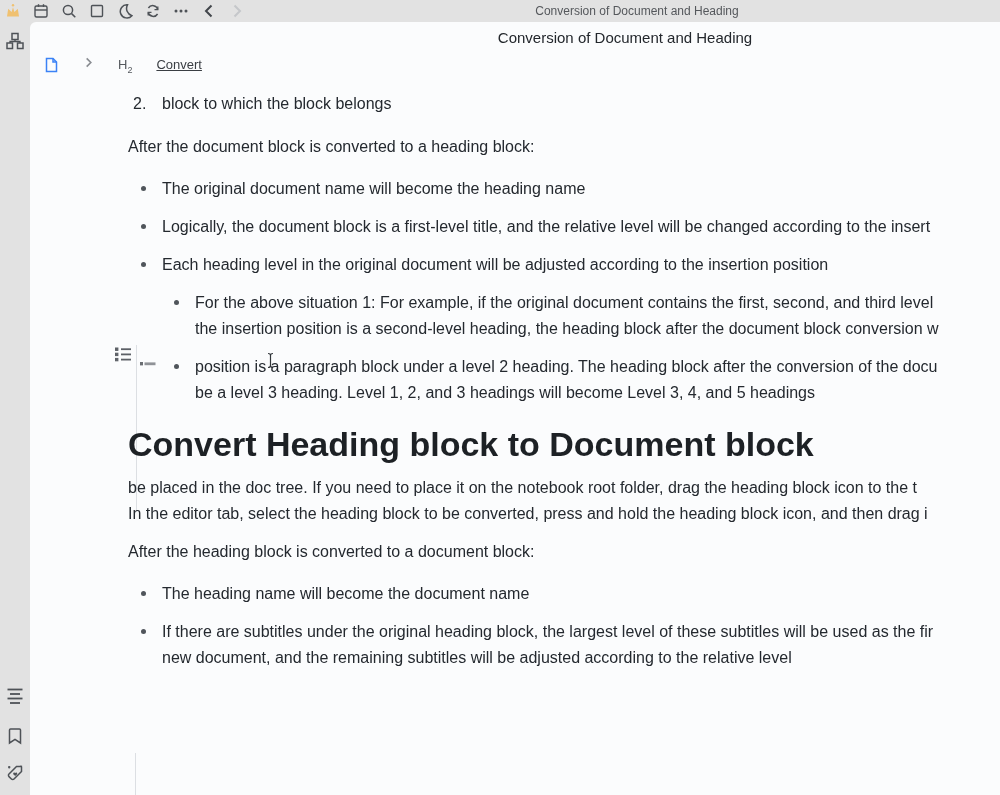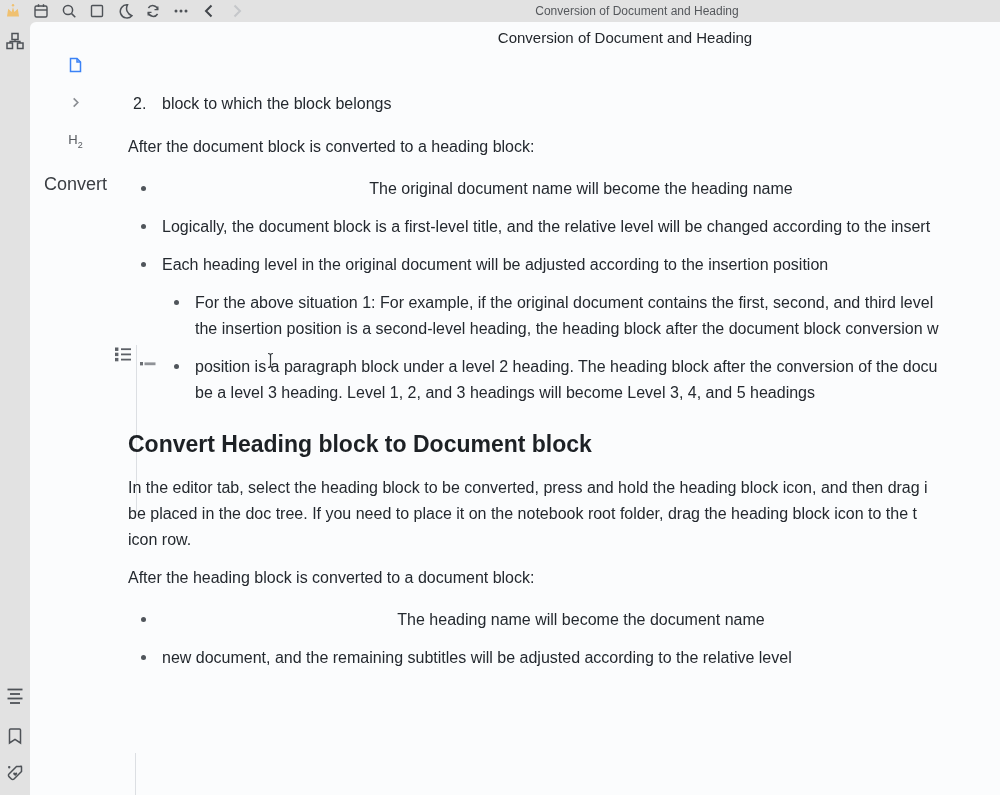--- a/index.html
+++ b/index.html
@@ -19,40 +19,40 @@
   
   .dock { position:absolute; top:22px; left:0; width:30px; height:773px; background:#e2e2e2; z-index:4; }
   .dock-icon { position:absolute; left:6px; width:18px; height:18px; color:#4e5257; cursor:pointer; }
   .dock-icon svg { width:18px; height:18px; display:block; }
   
   .content { position:absolute; top:22px; left:30px; width:970px; height:773px;
              background:#fbfcfd; border-top-left-radius:6px; overflow:hidden; z-index:3; }
   .tabtitle { position:absolute; top:7px; left:595px; transform:translateX(-50%);
               font-size:15px; color:#23272c; white-space:nowrap; cursor:pointer; }
   .breadcrumb { position:absolute; top:35px; left:14px; height:20px;
-                display:flex; align-items:center; gap:24px; font-size:13px; color:#45494e;flex-direction:column; }
+                display:flex; gap:24px; font-size:13px; color:#45494e; }
   .breadcrumb svg { display:block; }
   .crumb-tag { color:#55595e; cursor:pointer; }
   .crumb-tag sub { font-size:9px; }
-  .crumb-label { color:#3a3e43; font-size:18px; cursor:pointer; }
+  .crumb-label { color:#3a3e43; font-size:13px; cursor:pointer;text-decoration:underline; }
   
   .doc { position:absolute; top:57px; left:0; width:970px; padding-left:98px;
          font-size:16px; line-height:26px; color:#24292f; }
   .t { white-space:nowrap; height:26px; }
   .li  { position:relative; padding-left:34px; }
   .li .dot { position:absolute; left:13px; top:10px; width:5px; height:5px;
              border-radius:50%; background:#50555b; }
   .li2 { position:relative; padding-left:67px; }
   .li2 .dot { position:absolute; left:46px; top:10px; width:5px; height:5px;
               border-radius:50%; background:#50555b; }
   .oli { position:relative; padding-left:34px; }
   .oli .num { position:absolute; left:5px; top:0; }
-  .mt12 { margin-top:12px; } .mt14 { margin-top:14px; } .mt16 { margin-top:16px;text-align:center; }
+  .mt12 { margin-top:12px; } .mt14 { margin-top:14px; } .mt16 { margin-top:16px; }
   .mt20 { margin-top:17px; } .mt21 { margin-top:21px; }
-  .h2 { font-size:23px; font-weight:bold; line-height:34px; color:#1d2125; white-space:nowrap; }
+  .h2 { font-size:34px; font-weight:bold; line-height:34px; color:#1d2125; white-space:nowrap; }
   
   .guide { position:absolute; width:1px; background:#dcdfe3; }
   .guide-nested { left:106px; top:323px; height:167px; }
   .guide-bottom { left:105px; top:731px; height:42px; }
   .gutter-ic { position:absolute; color:#5c6066; cursor:pointer; }
   .gutter-list { left:85px; top:325px; }
   .gutter-item { left:110px; top:331px; color:#84878c; }
   .ibeam { position:absolute; left:236px; top:330px; color:#303438; }
 </style>
 </head>
@@ -224,30 +224,30 @@
     </div>
     <div class="li2 mt12">
       <span class="dot"></span>
       <div class="t">position is a paragraph block under a level 2 heading. The heading block after the conversion of the docu</div>
       <div class="t">be a level 3 heading. Level 1, 2, and 3 headings will become Level 3, 4, and 5 headings</div>
     </div>
 
     <div class="h2 mt21">Convert Heading block to Document block</div>
 
     <div class="mt14">
+      <div class="t">be placed in the doc tree. If you need to place it on the notebook root folder, drag the heading block icon to the t</div>
       <div class="t">In the editor tab, select the heading block to be converted, press and hold the heading block icon, and then drag i</div>
-      <div class="t">be placed in the doc tree. If you need to place it on the notebook root folder, drag the heading block icon to the t</div>
-      <div class="t">icon row.</div>
     </div>
 
     <div class="t mt12">After the heading block is converted to a document block:</div>
 
     <div class="li mt16">
       <span class="dot"></span>
       <div class="t">The heading name will become the document name</div>
     </div>
     <div class="li mt12">
       <span class="dot"></span>
+      <div class="t">If there are subtitles under the original heading block, the largest level of these subtitles will be used as the fir</div>
       <div class="t">new document, and the remaining subtitles will be adjusted according to the relative level</div>
     </div>
 
   </div>
 </div>
 
 </body></html>

